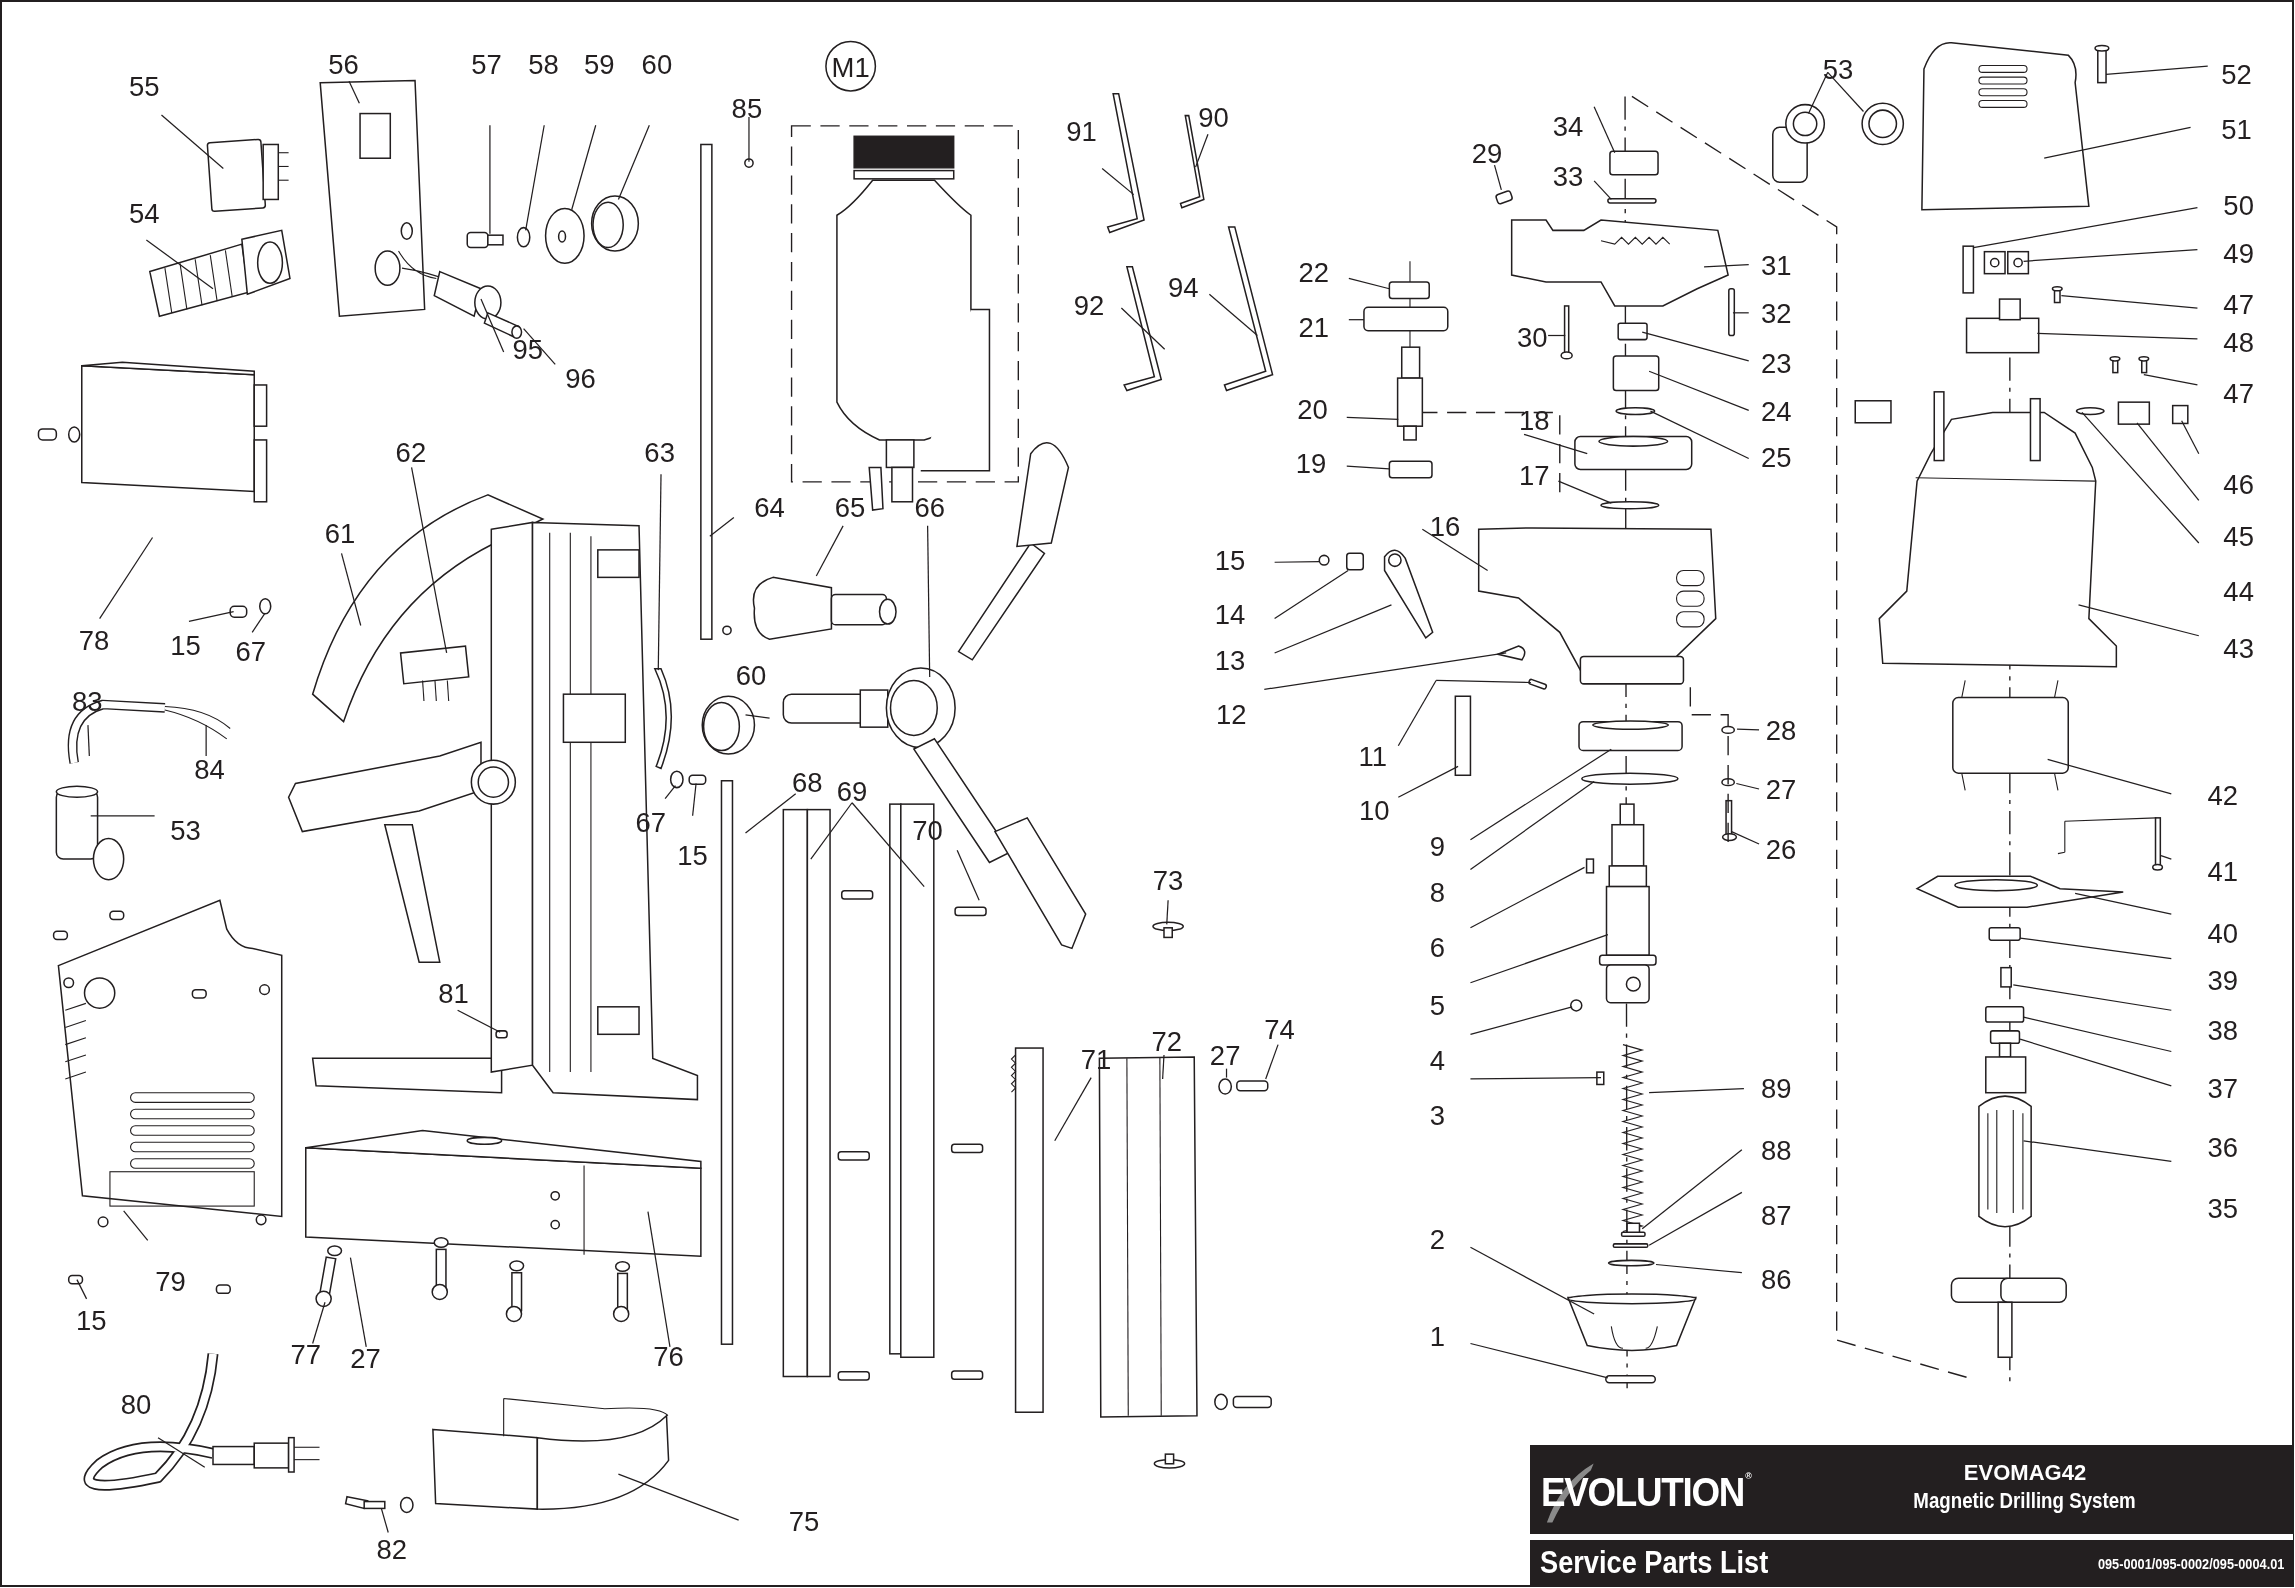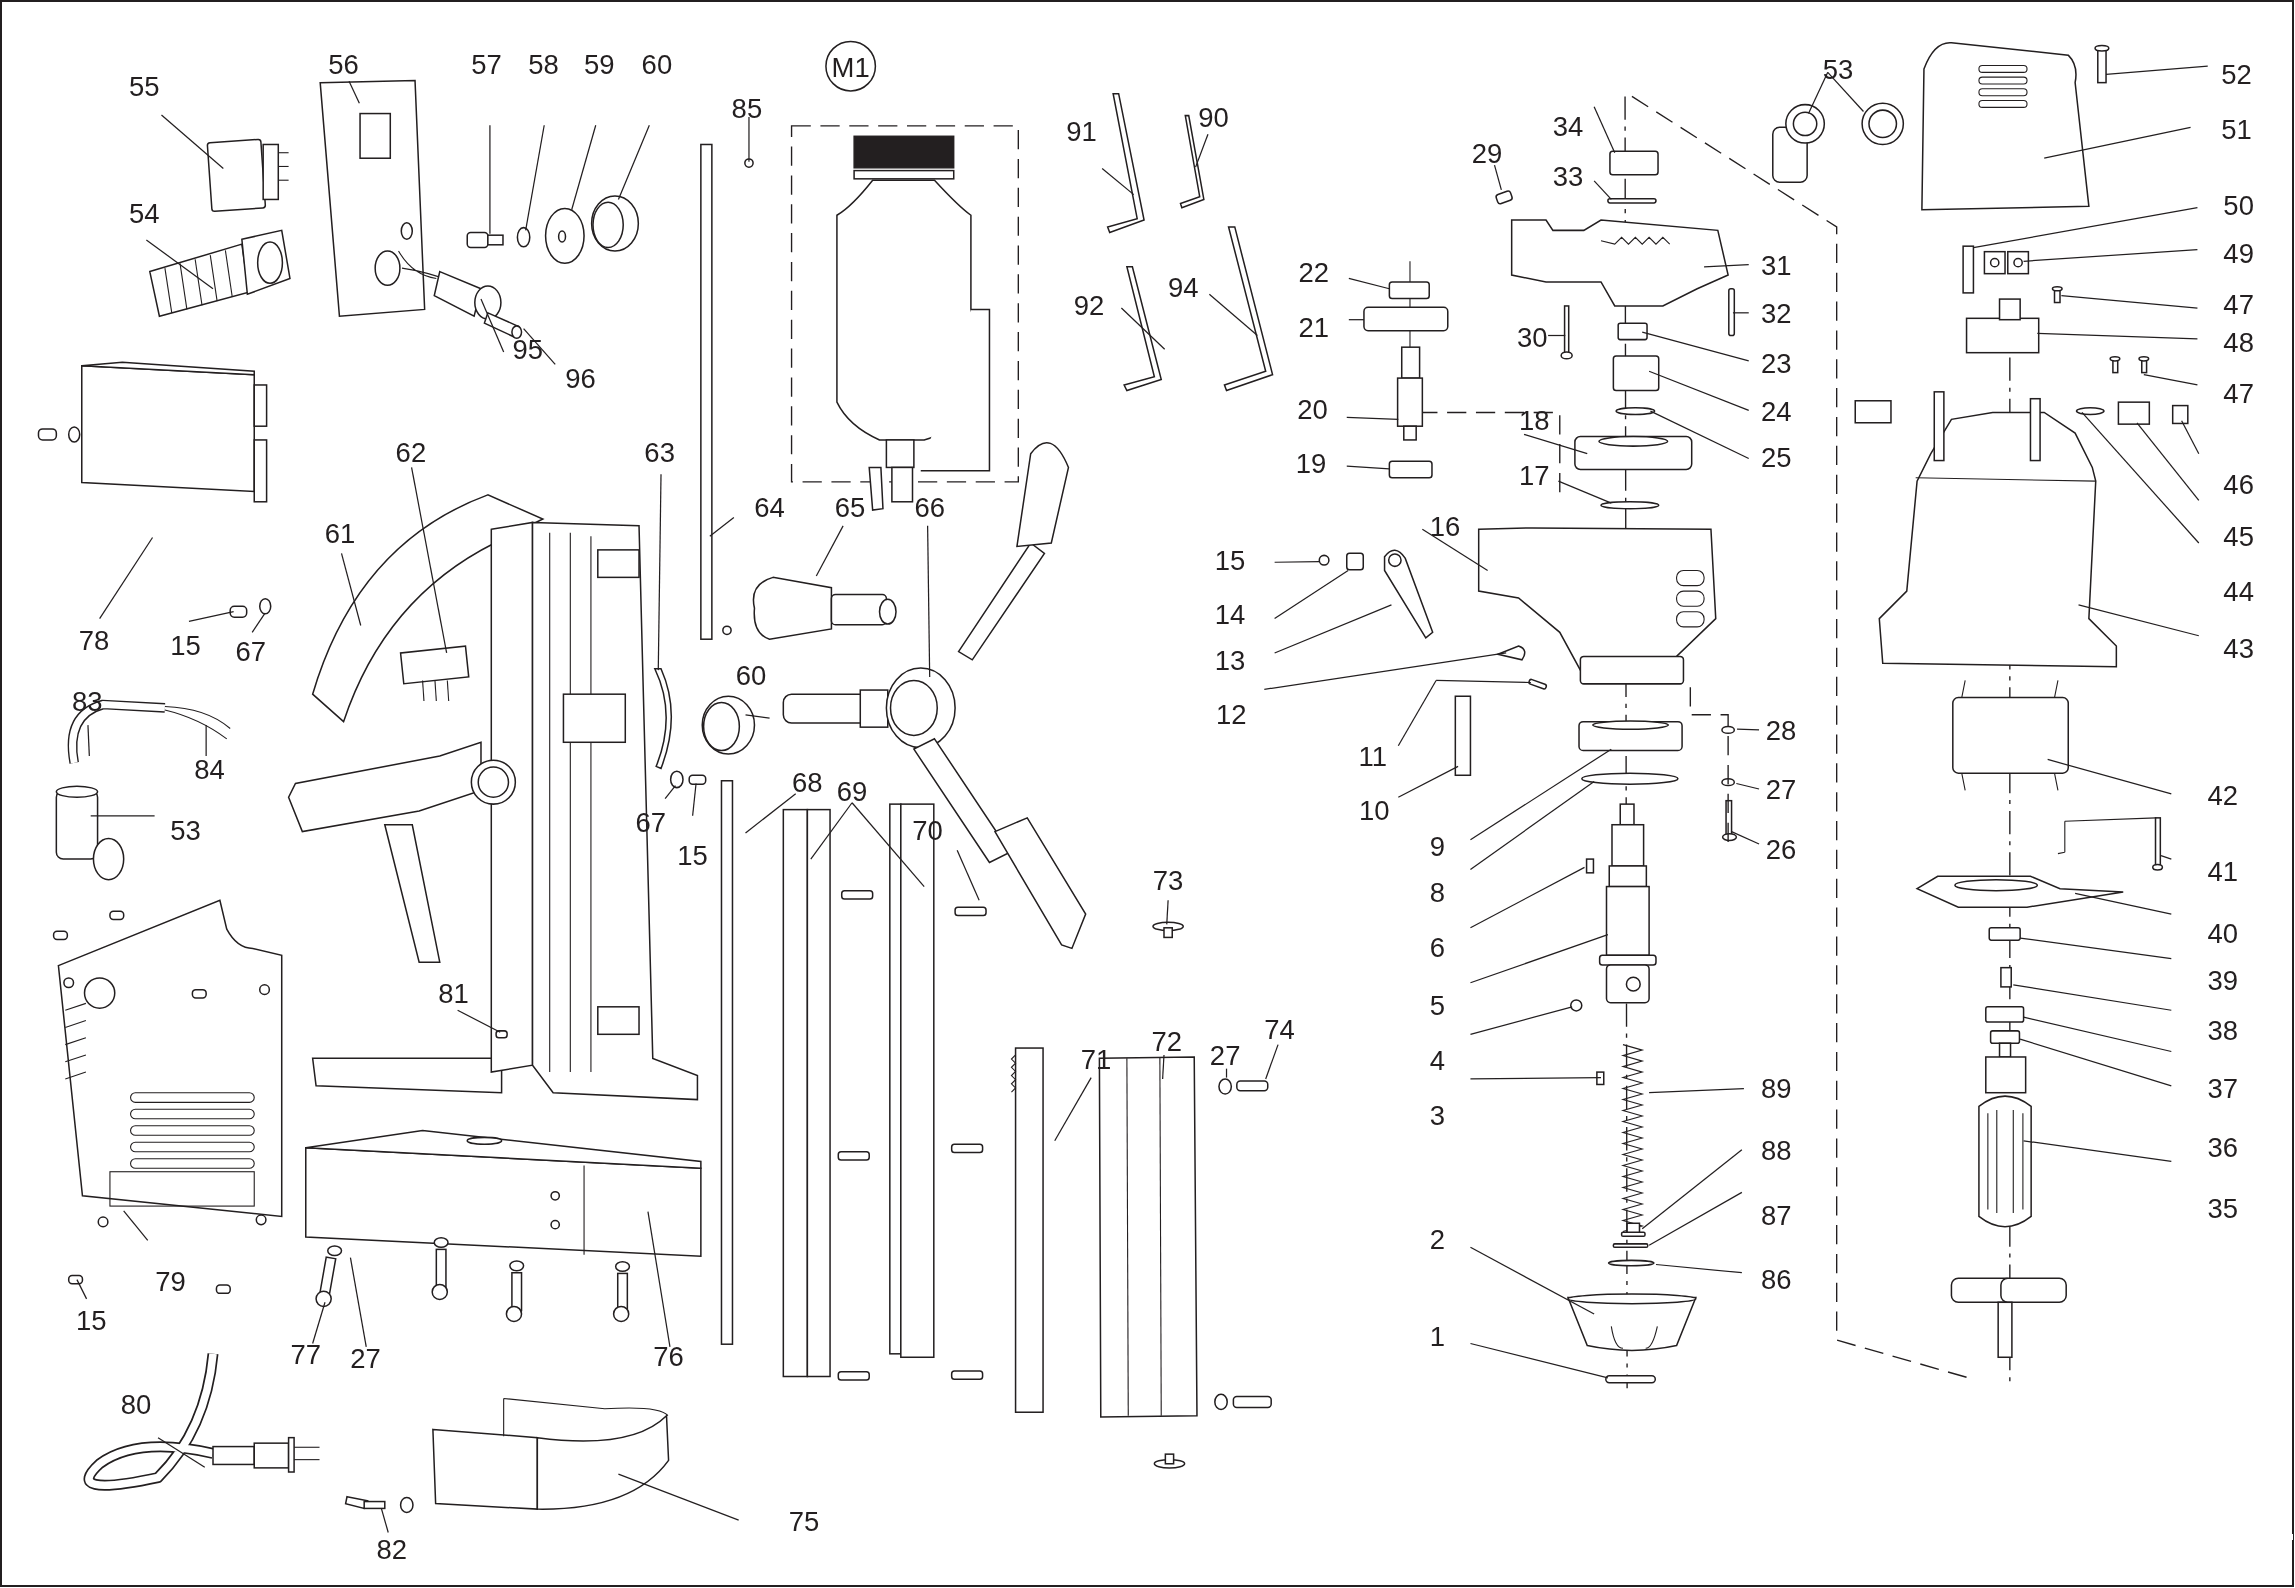--- a/index.html
+++ b/index.html
@@ -811,15 +811,29 @@
     <text class="lbl" x="3235" y="1372" text-anchor="middle">40</text>
     <text class="lbl" x="3235" y="1440" text-anchor="middle">39</text>
     <text class="lbl" x="3235" y="1513" text-anchor="middle">38</text>
     <text class="lbl" x="3235" y="1597" text-anchor="middle">37</text>
     <text class="lbl" x="3235" y="1683" text-anchor="middle">36</text>
     <text class="lbl" x="3235" y="1773" text-anchor="middle">35</text>
   </g>
 </svg>
 
 <div id="titleblock">
+  <div id="tb-top">
+    <svg id="brand-swoosh" viewBox="0 0 80 90">
+      <path d="M10,88 Q30,30 78,2 L74,12 Q40,40 18,88 Z" fill="#8a8a8a"></path>
+    </svg>
+    <div id="brand">
+      <span>EVOLUTION</span><span id="brand-reg">®</span>
+    </div>
+    <div id="model">EVOMAG42</div>
+    <div id="subtitle">Magnetic Drilling System</div>
+  </div>
   <div id="tb-sep"></div>
+  <div id="tb-bot">
+    <div id="spl">Service Parts List</div>
+    <div id="docnum">095-0001/095-0002/095-0004.01</div>
+  </div>
 </div>
 
 
 </body></html>

